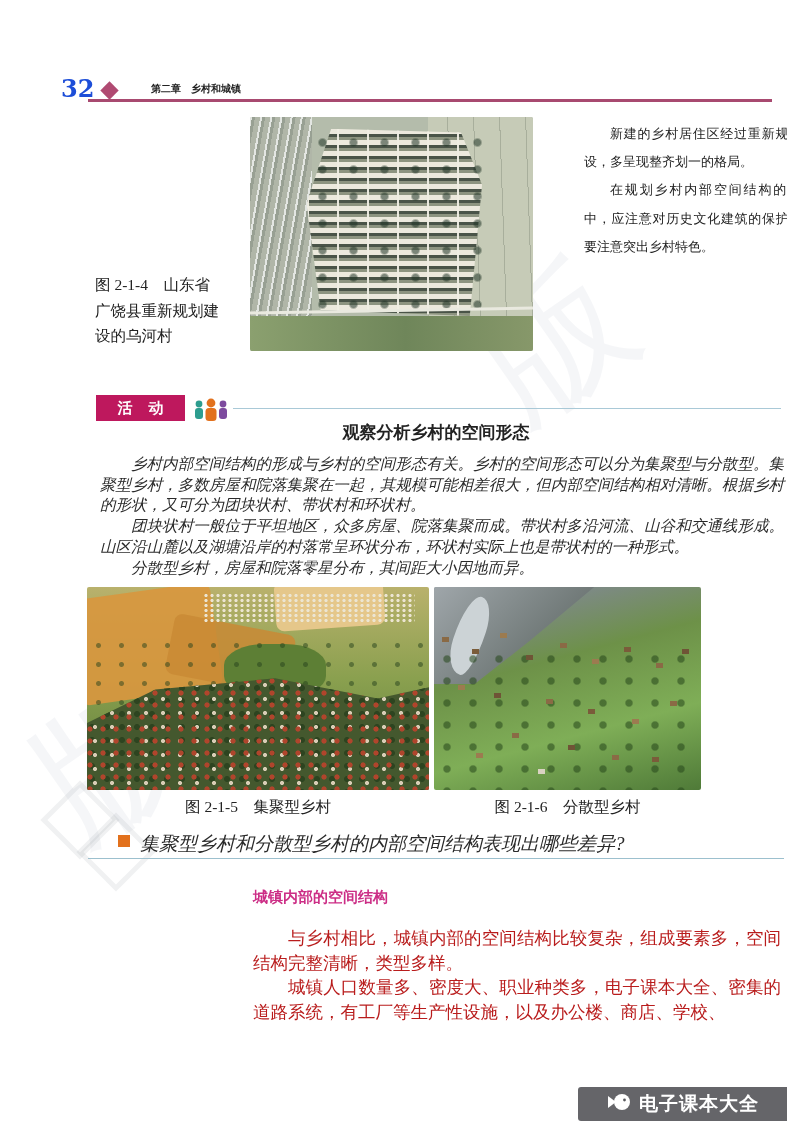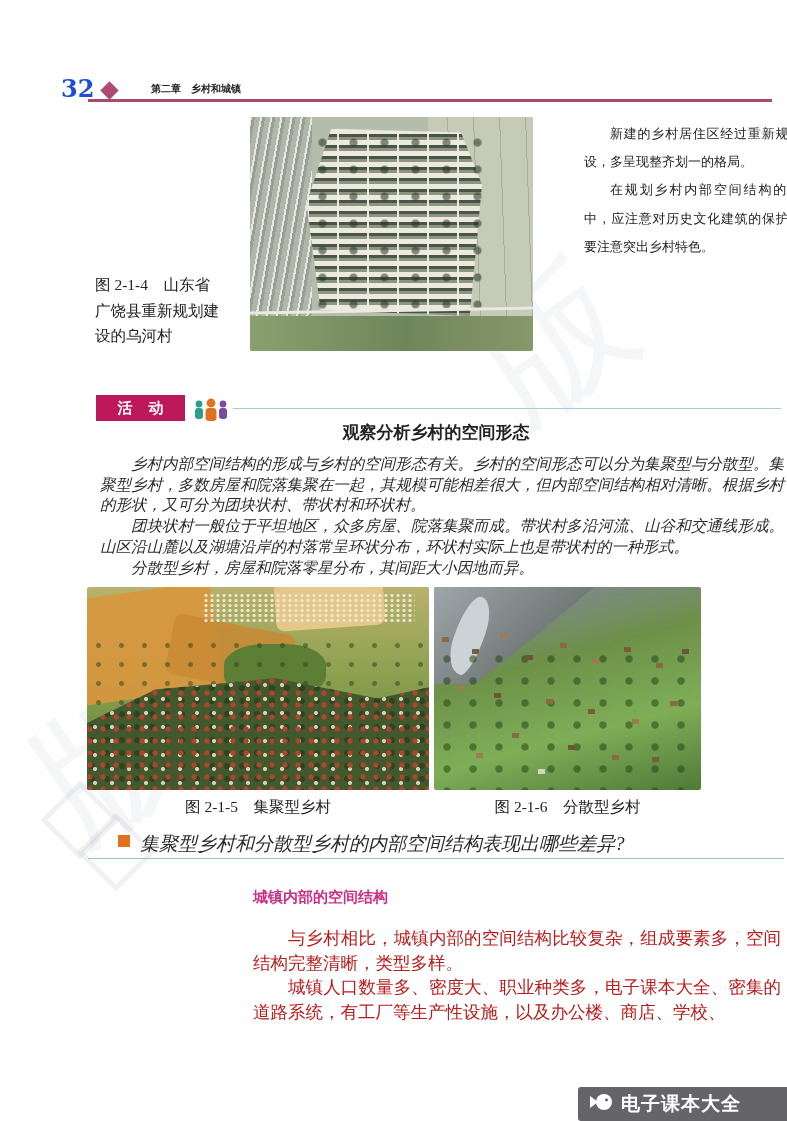--- a/index.html
+++ b/index.html
@@ -111,21 +111,21 @@
     transform:rotate(-35deg);font-family:"Liberation Sans",sans-serif;pointer-events:none;}
   .ghost-a{left:480px;top:240px;}
   .ghost-b{left:40px;top:660px;}
   .ghost-diamond{position:absolute;width:46px;height:46px;border:5px solid rgba(150,155,165,0.14);
     transform:rotate(45deg);pointer-events:none;}
   .gd1{left:52px;top:792px;} .gd2{left:88px;top:824px;}
 
   
   .brand-bar{position:absolute;left:578px;top:1087px;width:209px;height:34px;
     background:rgba(88,88,92,0.92);display:flex;align-items:center;gap:7px;
-    padding-left:10px;box-sizing:border-box;border-radius:3px 0 0 3px;}
+    padding-left:28px;box-sizing:border-box;border-radius:3px 0 0 3px;}
   .brand-text{color:#fff;font-family:"Liberation Sans",sans-serif;font-weight:bold;
     font-size:19px;letter-spacing:1px;}
 </style>
 </head>
 <body>
 
 <div class="page">
 
   <div class="page-number">32</div>
   <div class="header-diamond"></div>

